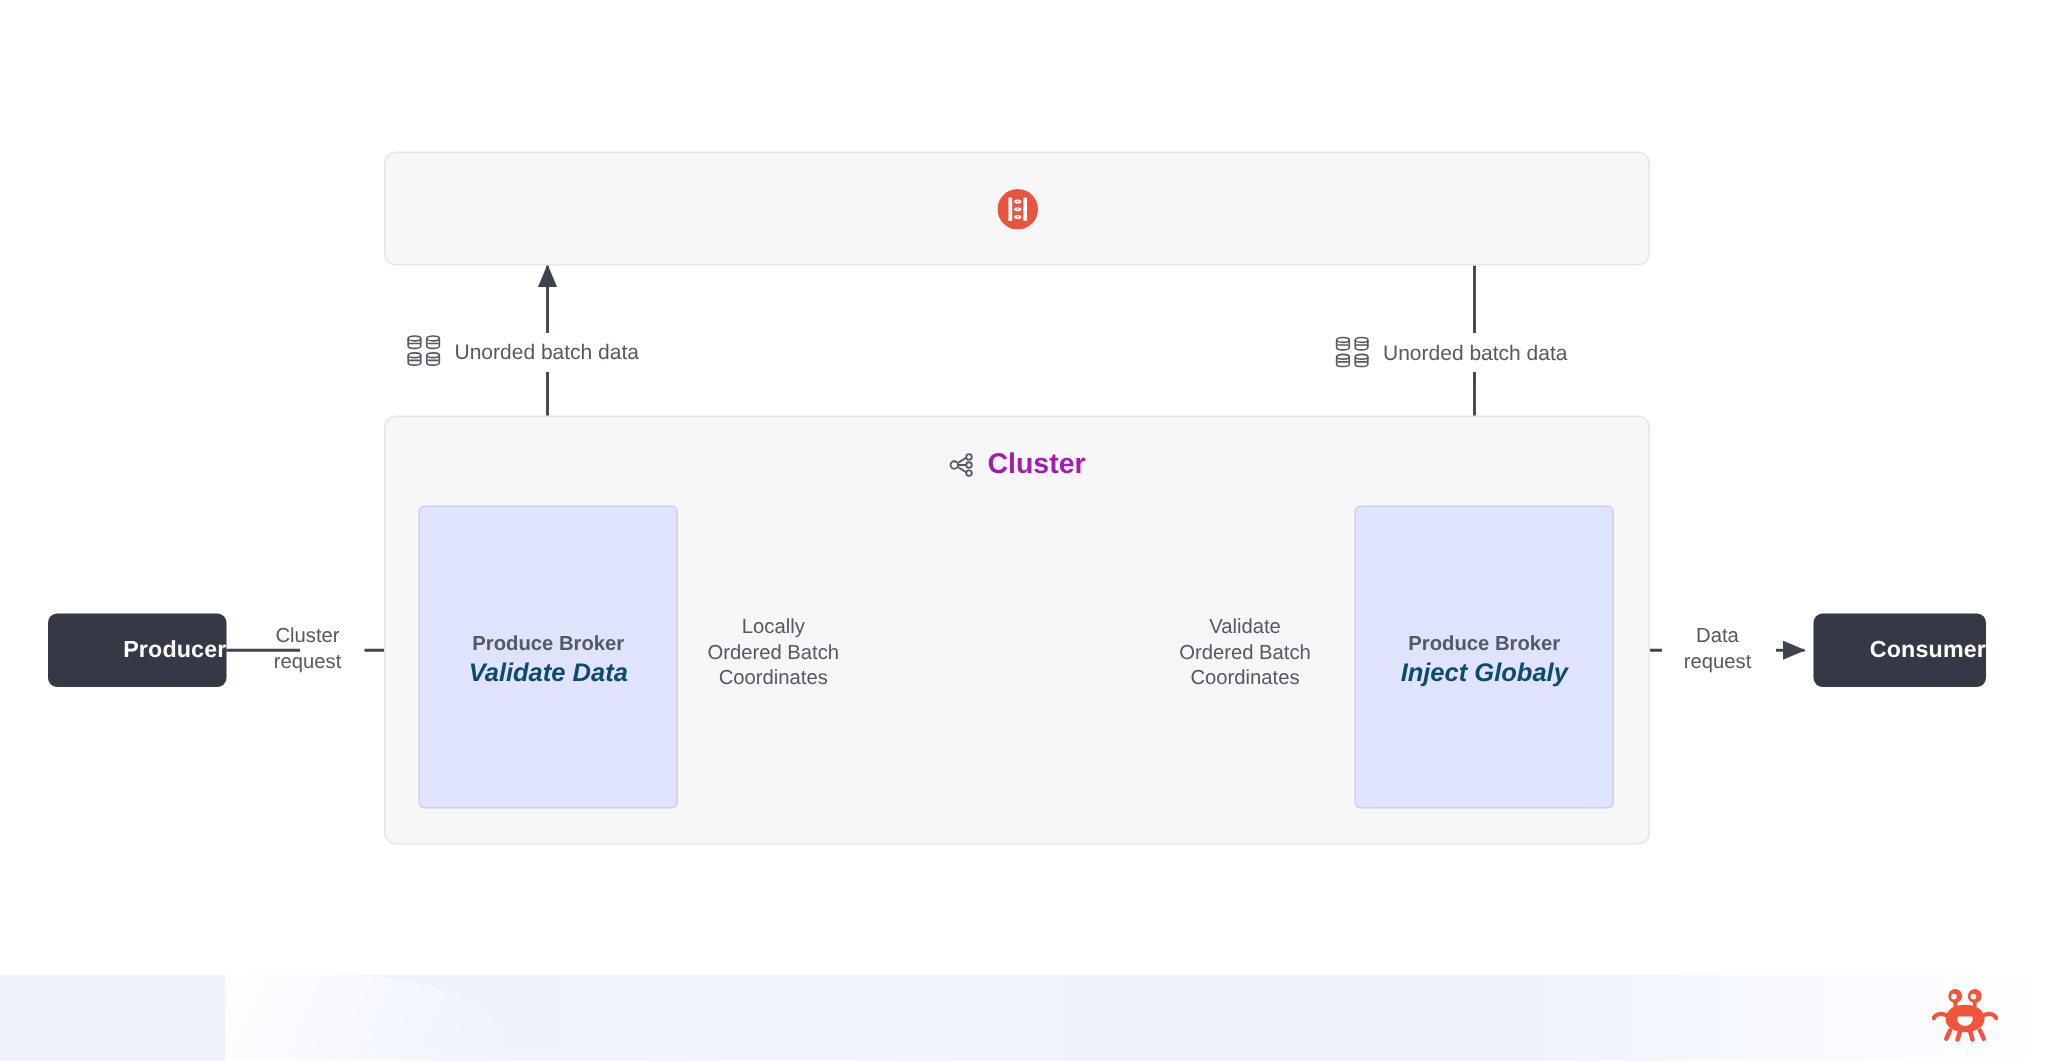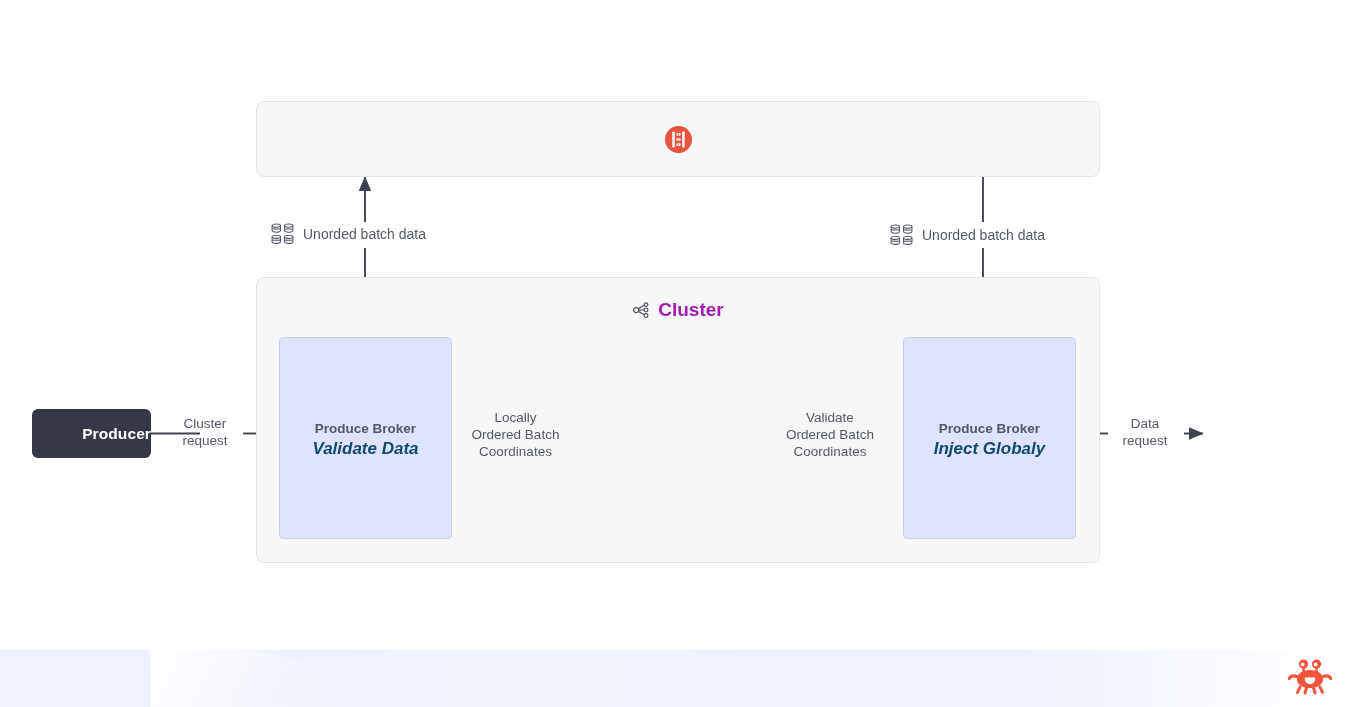--- a/index.html
+++ b/index.html
@@ -373,20 +373,23 @@
 
   <div class="node-box" id="node-broker-2">
     <span class="node-title">Produce Broker</span>
     <span class="node-sub">Inject Globaly</span>
   </div>
 
   <div class="endpoint-box" id="endpoint-producer">
     <span class="endpoint-label">Producer</span>
   </div>
 
+  <div class="endpoint-box" id="endpoint-consumer">
+    <span class="endpoint-label">Consumer</span>
+  </div>
 
   <div class="edge-label" id="label-produce-request">
     <div>Cluster</div>
     <div>request</div>
   </div>
 
   <div class="edge-label" id="label-locally">
     <div>Locally</div>
     <div>Ordered Batch</div>
     <div>Coordinates</div>

